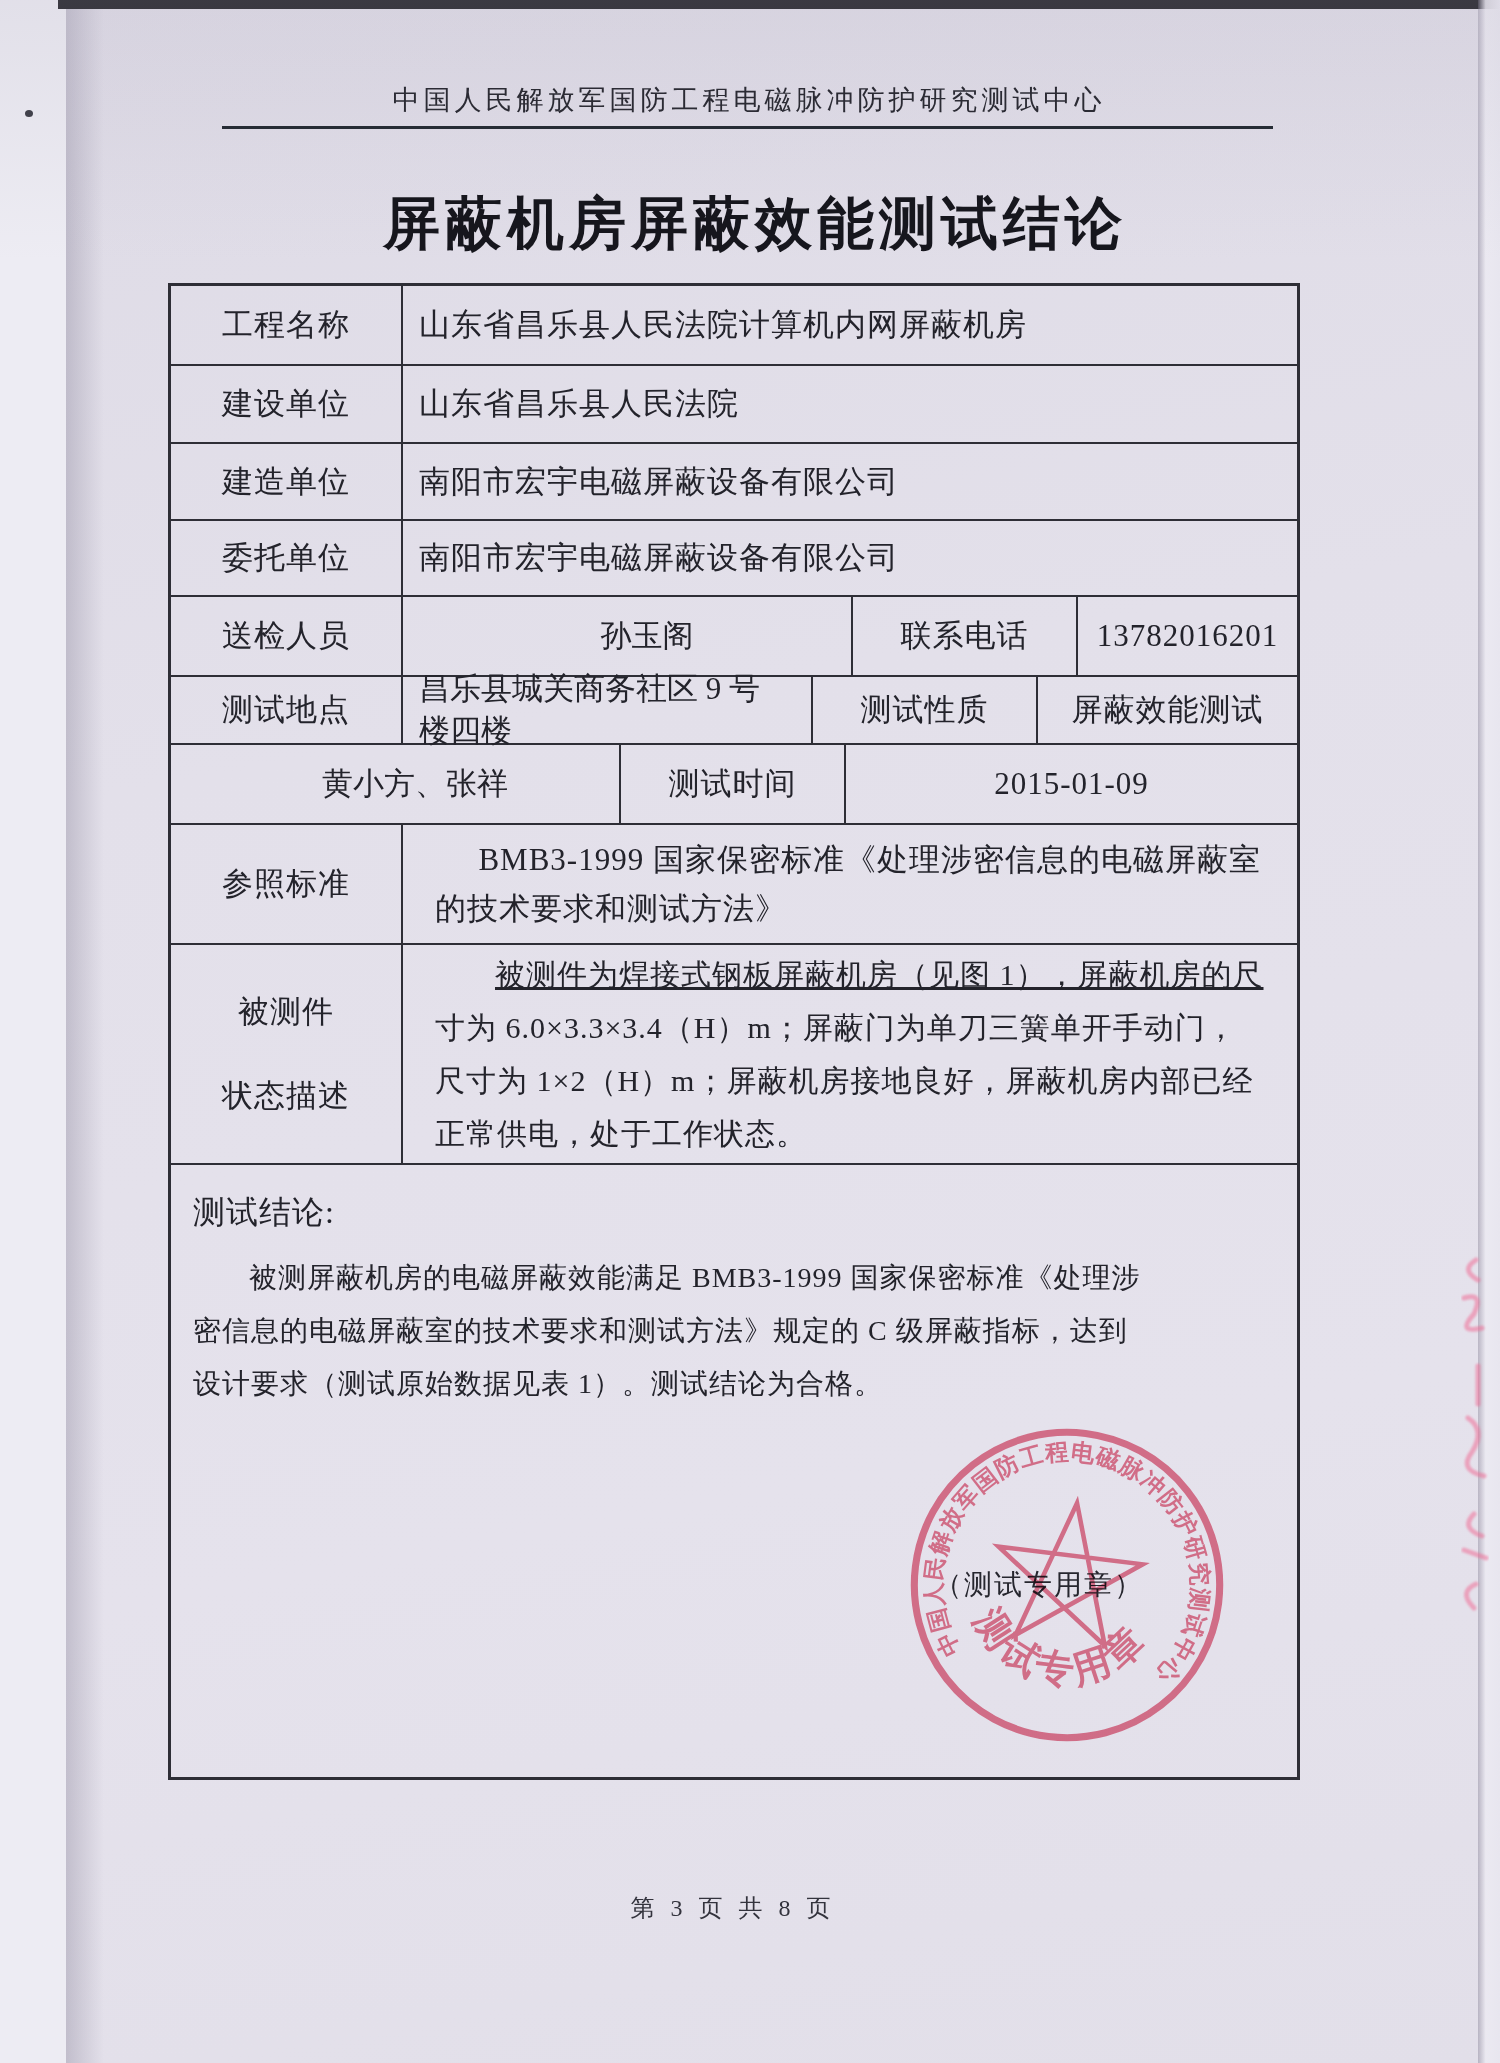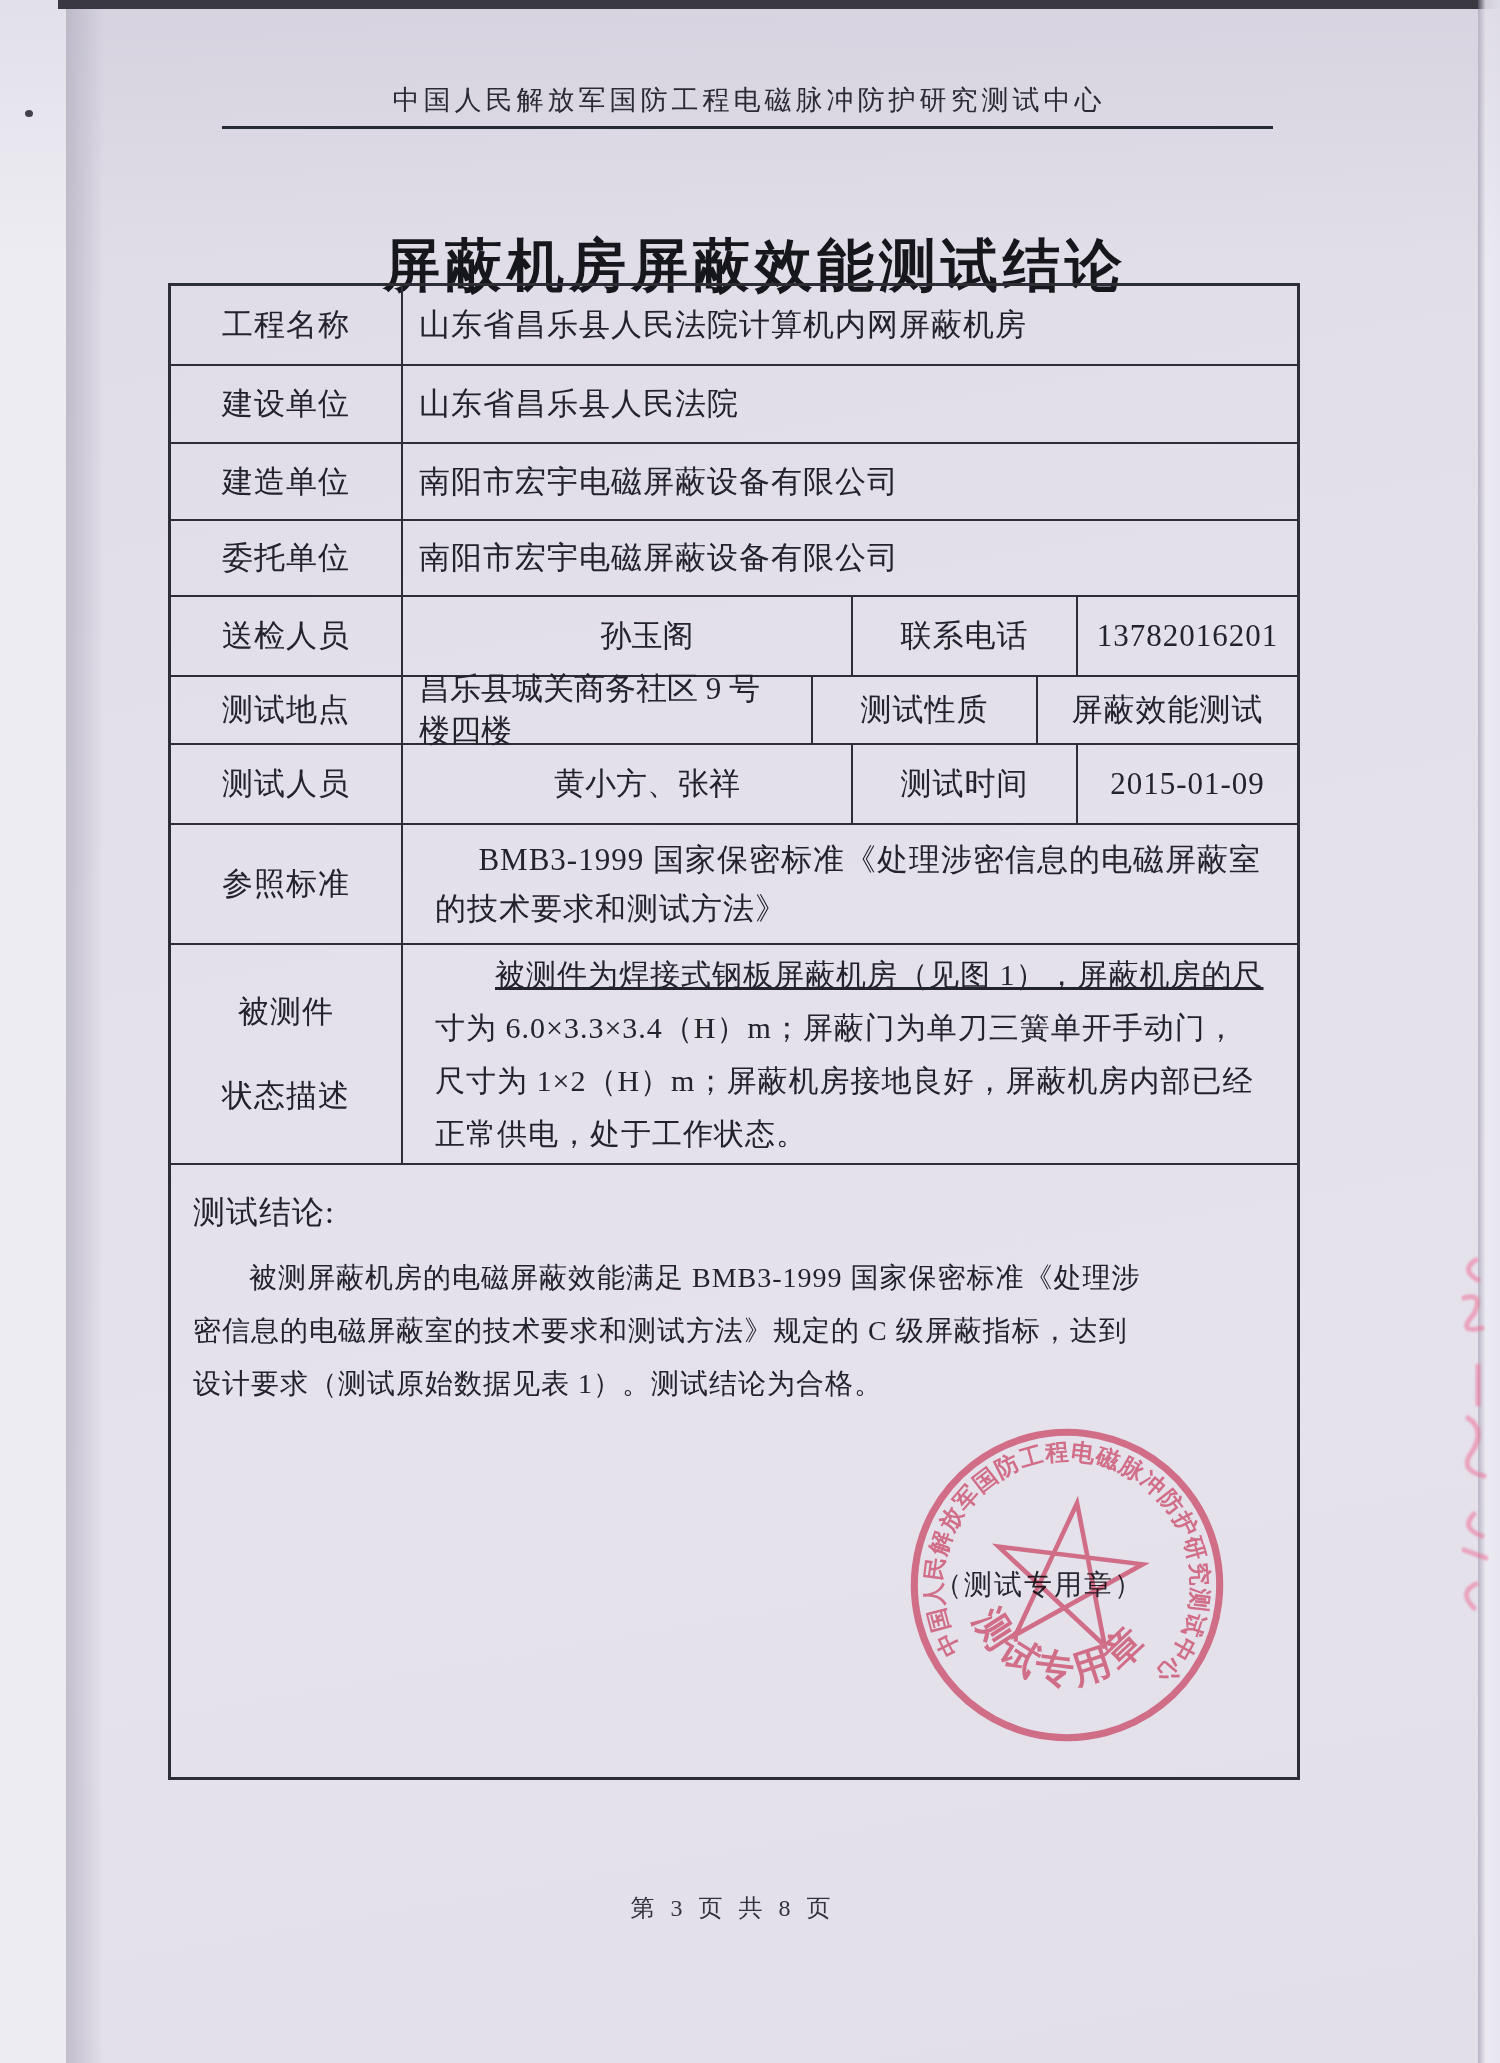--- a/index.html
+++ b/index.html
@@ -18,21 +18,21 @@
   .scan-shade-top { position:absolute; left:0; top:0; right:0; height:260px;
     background:linear-gradient(180deg, rgba(186,181,198,.22), rgba(186,181,198,0)); }
   .speck { position:absolute; left:25px; top:110px; width:8px; height:7px; border-radius:50%; background:#41414b; }
 
   
   .doc-header { position:absolute; left:225px; top:82px; width:1048px; text-align:center;
     font-size:27px; letter-spacing:4px; color:#2b2b34; white-space:nowrap; }
   .header-rule { position:absolute; left:222px; top:126px; width:1051px; height:3px; background:#262c35; }
   .doc-title { position:absolute; left:200px; top:186px; width:1110px; text-align:center;
     font-family:"Liberation Sans", sans-serif; font-weight:bold; font-size:57px;
-    letter-spacing:5px; color:#16161d; white-space:nowrap;margin-top:42px; }
+    letter-spacing:5px; color:#16161d; white-space:nowrap; }
 
   
   .sheet-table { position:absolute; left:168px; top:283px; width:1132px; height:1497px;
     box-sizing:border-box; border:3px solid #2e2e36; display:flex; flex-direction:column;
     font-size:31px; }
   .t-row { display:flex; box-sizing:border-box; border-bottom:2px solid #2e2e36; flex:0 0 auto; }
   .t-row.last { border-bottom:none; flex:1 1 auto; display:block; position:relative; }
   .h80{height:80px} .h78{height:78px} .h77{height:77px} .h76{height:76px}
   .h88{height:68px} .h120{height:120px} .h220{height:220px}
   .cell { box-sizing:border-box; display:flex; align-items:center; }
@@ -117,21 +117,20 @@
       <div class="cell cA">测试地点</div>
       <div class="cell cB stack">
         <div>昌乐县城关商务社区 9 号</div>
         <div>楼四楼</div>
       </div>
       <div class="cell cC">测试性质</div>
       <div class="cell cD">屏蔽效能测试</div>
     </div>
 
     <div class="t-row h80">
-      <div class="cell cA">测试人员</div>
       <div class="cell cB v-center">黄小方、张祥</div>
       <div class="cell cC">测试时间</div>
       <div class="cell cD">2015-01-09</div>
     </div>
 
     <div class="t-row h120">
       <div class="cell cA">参照标准</div>
       <div class="cell cBCD">
         <div class="para8">
           <div class="indent">BMB3-1999 国家保密标准《处理涉密信息的电磁屏蔽室</div>

